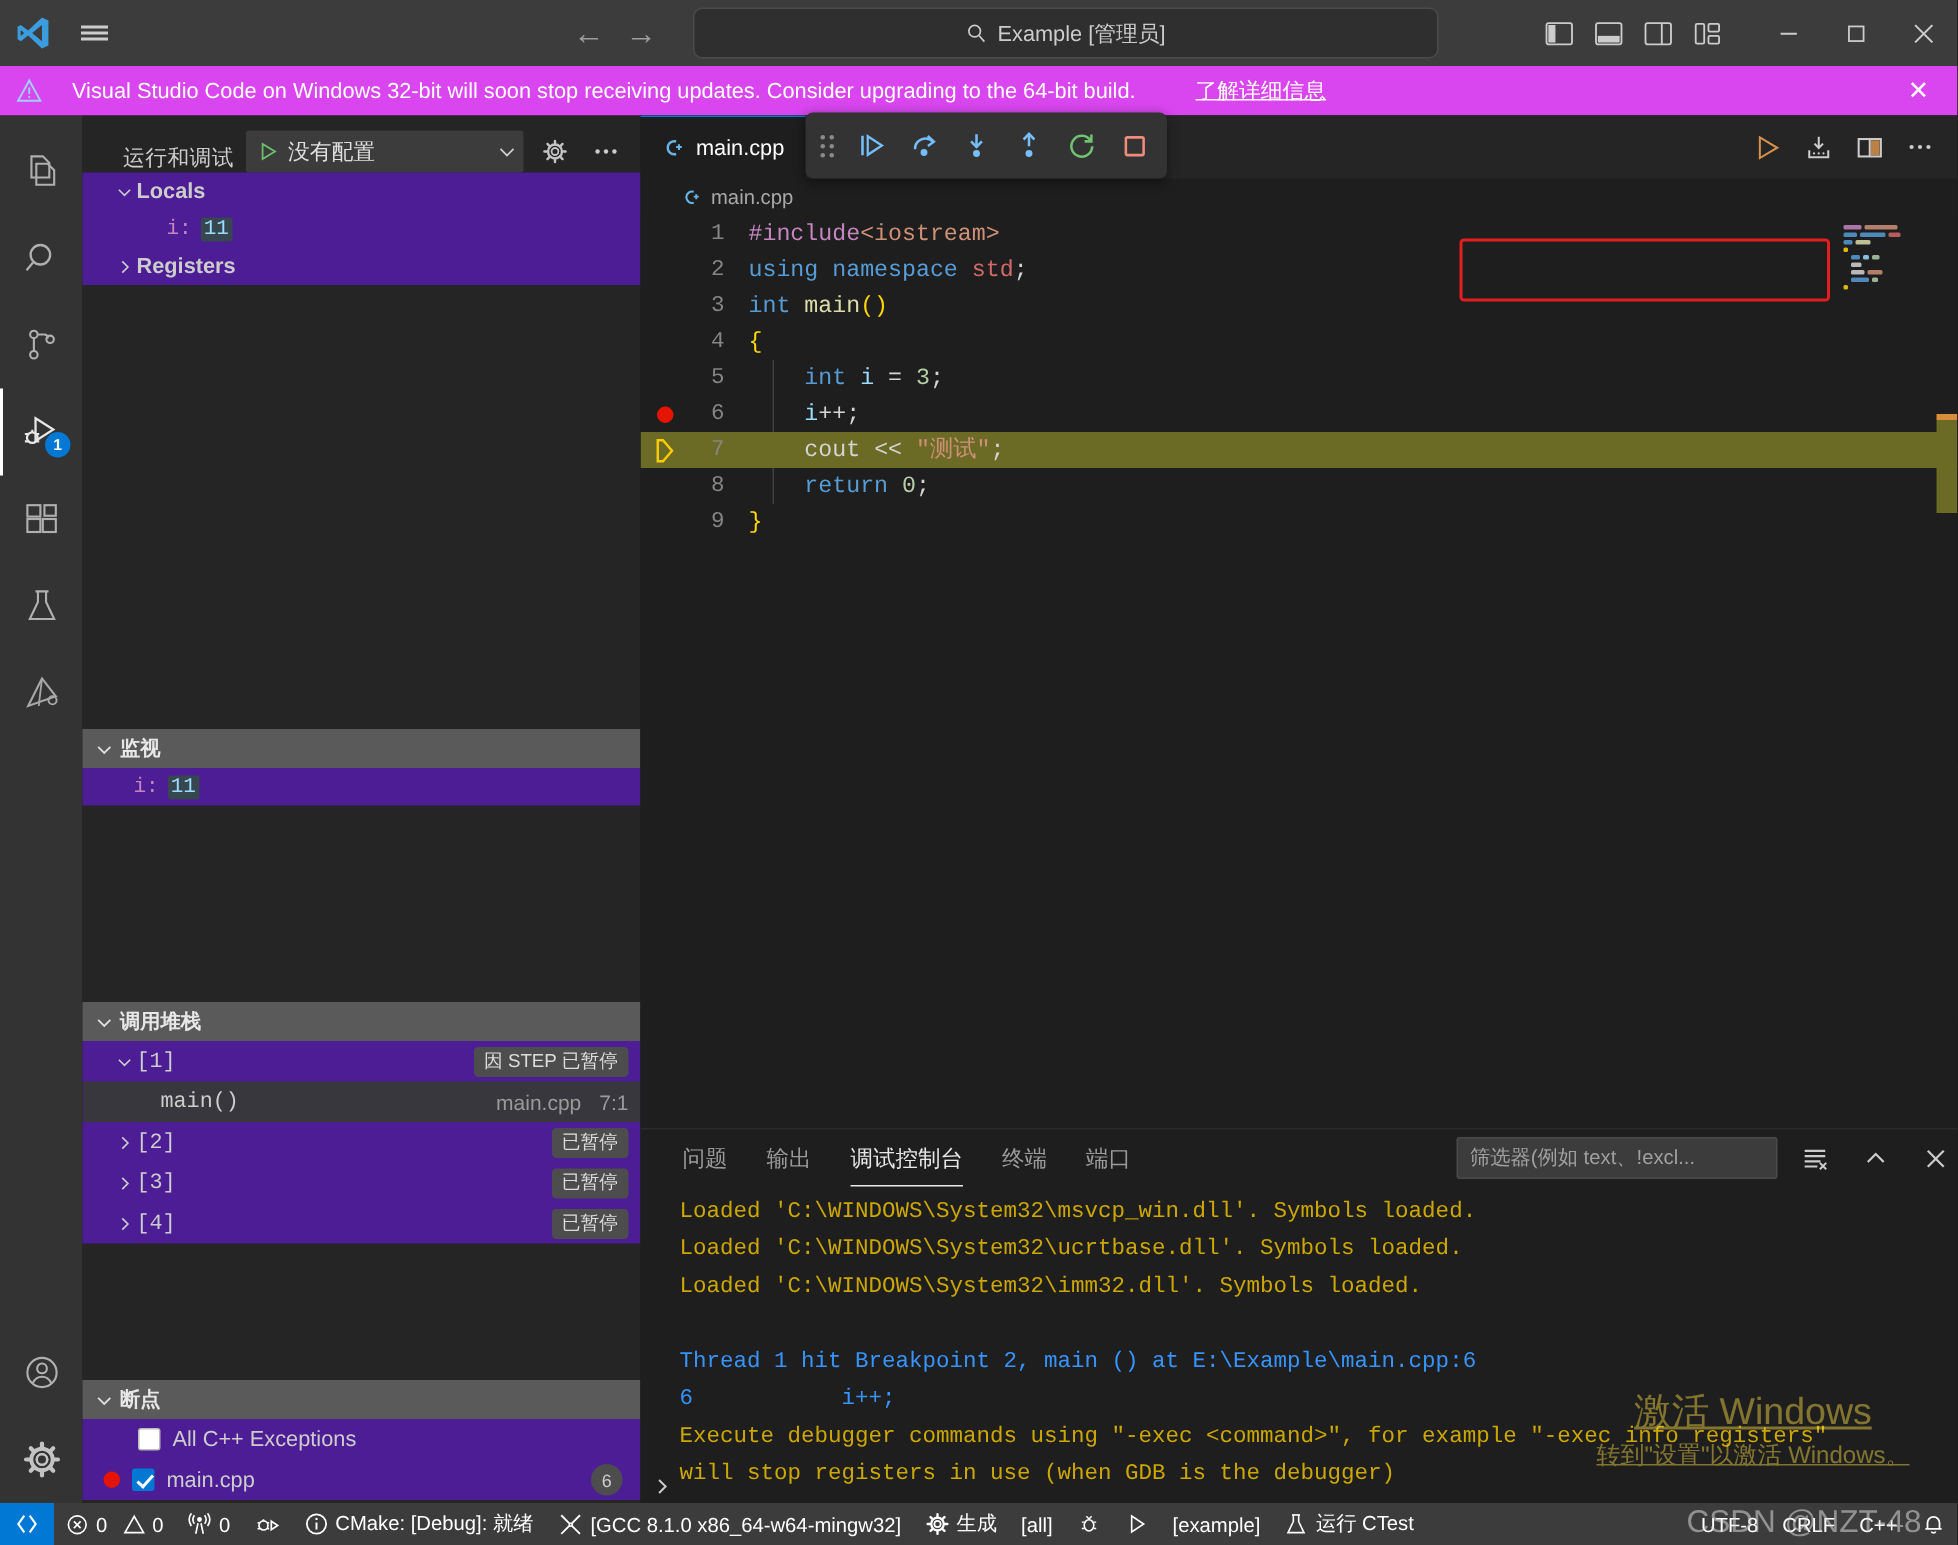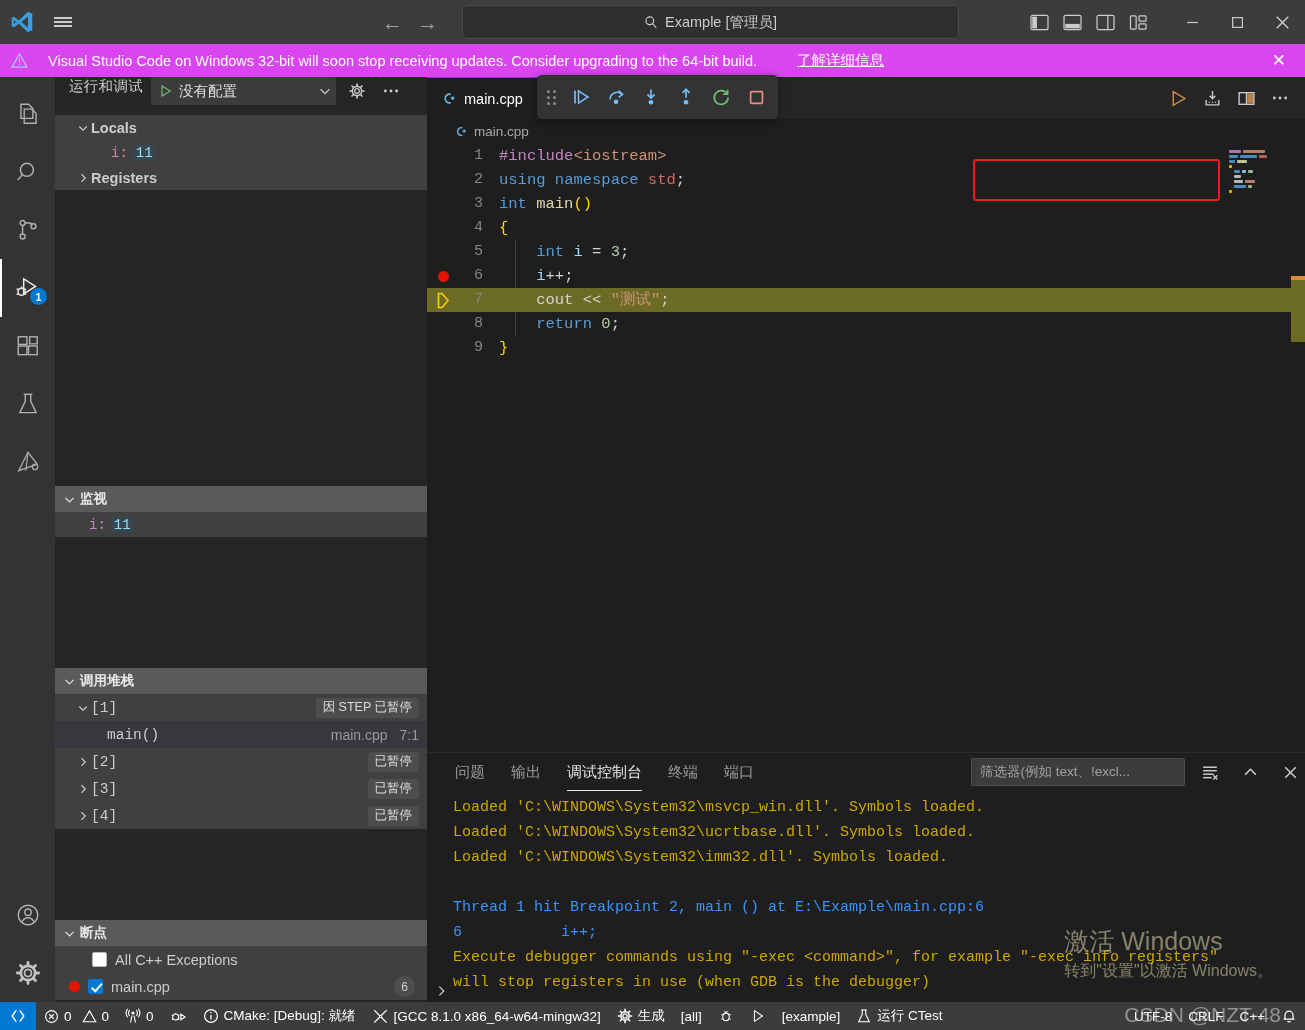--- a/index.html
+++ b/index.html
@@ -55,36 +55,36 @@
   .act-badge {
     position:absolute; right:8px; bottom:12px; background:#0078d4; color:#fff; font-size:10.5px;
     min-width:17px; height:17px; border-radius:9px; display:flex; align-items:center; justify-content:center;
     font-weight:600; padding:0 4px;
   }
   .act-spacer { flex:1; }
 
   
   .sidebar { width:372px; flex:0 0 372px; background:#252526; display:flex; flex-direction:column; min-height:0; }
   .sb-header {
-    height:38px; flex:0 0 38px; display:flex; align-items:flex-start; padding:0 4px 0 14px; gap:8px;
+    height:38px; flex:0 0 38px; display:flex; align-items:flex-end; padding:0 4px 0 14px; gap:8px;margin-left:13px;
   }
   .sb-title { color:#cccccc; font-size:14.5px; letter-spacing:.3px; white-space:nowrap; }
   .sb-config {
     display:flex; align-items:center; background:#3c3c3c; border-radius:2px; height:28px;
     flex:1; max-width:185px; padding:0 4px 0 8px; gap:6px; cursor:pointer;
   }
   .sb-config-label { color:#e0e0e0; font-size:14.5px; flex:1; white-space:nowrap; }
   .sb-icon-btn { width:26px; height:28px; display:flex; align-items:center; justify-content:center; cursor:pointer; }
 
   .section { display:flex; flex-direction:column; min-height:0; }
   .sec-head {
     height:26px; flex:0 0 26px; background:#5a5a5a; display:flex; align-items:center; gap:4px;
     padding-left:8px; color:#e7e7e7; font-size:13.5px; cursor:pointer; font-weight:600;
   }
-  .sec-body { background:#404040; overflow:hidden; }
+  .sec-body { background:#4c1d95; overflow:hidden; }
 
   .tree-row { height:25px; display:flex; align-items:center; font-size:14.5px; padding-left:10px; color:#cccccc; cursor:pointer; }
   .tw { width:16px; display:flex; align-items:center; justify-content:center; color:#cccccc; flex:0 0 16px; }
   .v-name { color:#cccccc; font-family:"Liberation Mono", monospace; font-size:14px; }
   .v-name.pink { color:#c586c0; }
   .v-val { background:#37474f; color:#9cdcfe; font-family:"Liberation Mono", monospace; font-size:14px; padding:0 2px; border-radius:2px; }
   .bold { font-weight:700; }
 
   .stack-row { height:27px; display:flex; align-items:center; font-size:14.5px; color:#cccccc; padding:0 8px 0 10px; cursor:pointer; }
   .stack-row.selected { background:#37373d; }
@@ -180,22 +180,22 @@
   .statusbar {
     height:28px; flex:0 0 28px; background:#3c3c3c; display:flex; align-items:center; color:#ffffff;
     font-size:13.5px; position:relative;
   }
   .sb-remote { background:#0078d4; height:28px; display:flex; align-items:center; padding:0 10px; cursor:pointer; }
   .sb-item { display:flex; align-items:center; gap:5px; padding:0 8px; height:28px; cursor:pointer; white-space:nowrap; }
   .sb-right { margin-left:auto; display:flex; align-items:center; }
 
   
   .wm-activate {
-    position:absolute; right:32px; bottom:48px; text-align:left; color:#fef9c3; opacity:.45;
-    pointer-events:none; user-select:none; line-height:1.45; z-index:20;
+    position:absolute; right:32px; bottom:48px; text-align:center; color:#fde047; opacity:.45;
+    pointer-events:none; user-select:none; line-height:1.45; z-index:20;text-decoration:underline;
   }
   .wm-l1 { font-size:25px; }
   .wm-l2 { font-size:16px; }
   .wm-csdn {
     position:absolute; right:24px; bottom:3px; color:#d8d8d8; opacity:.55; font-size:21px;
     pointer-events:none; user-select:none; z-index:20;
   }
   svg { display:block; }
 </style>
 </head>

